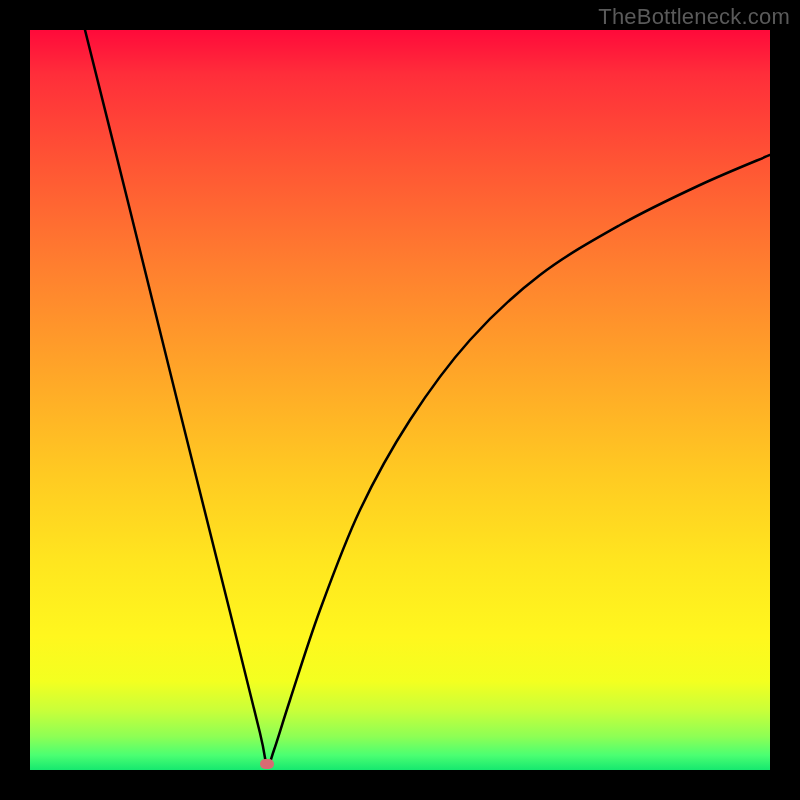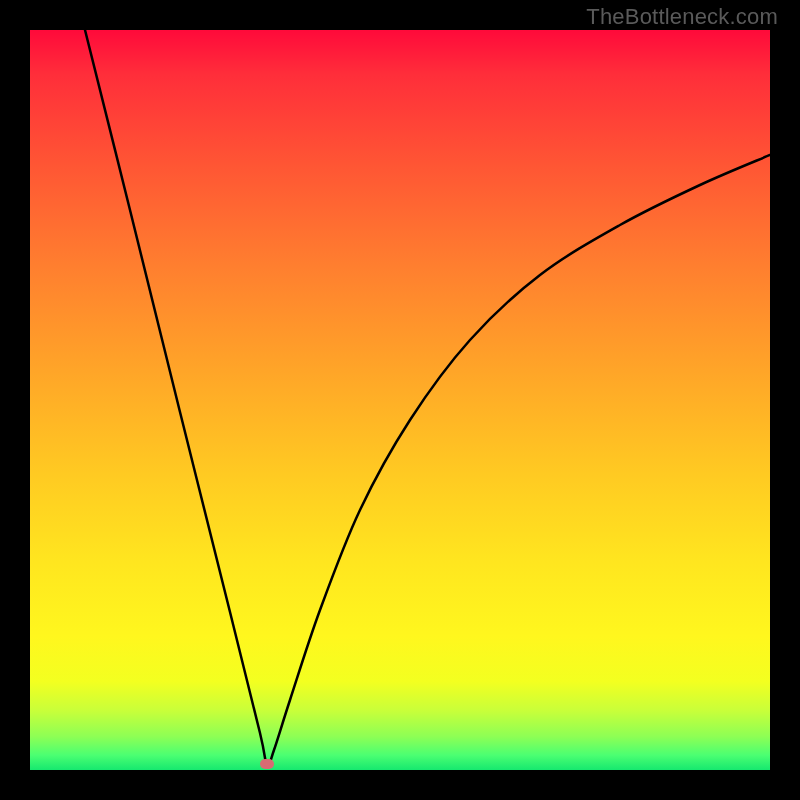--- a/index.html
+++ b/index.html
@@ -14,21 +14,21 @@
   .container {
     position: absolute;
     top: 0;
     left: 0;
     width: 800px;
     height: 800px;
   }
   .watermark {
     position: absolute;
     top: 4px;
-    right: 22px;
+    right: 10px;
     color: #5a5a5a;
     font-size: 22px;
     font-weight: 500;
     letter-spacing: 0.2px;
     z-index: 5;
   }
   .plot-area {
     position: absolute;
     left: 30px;
     top: 30px;

